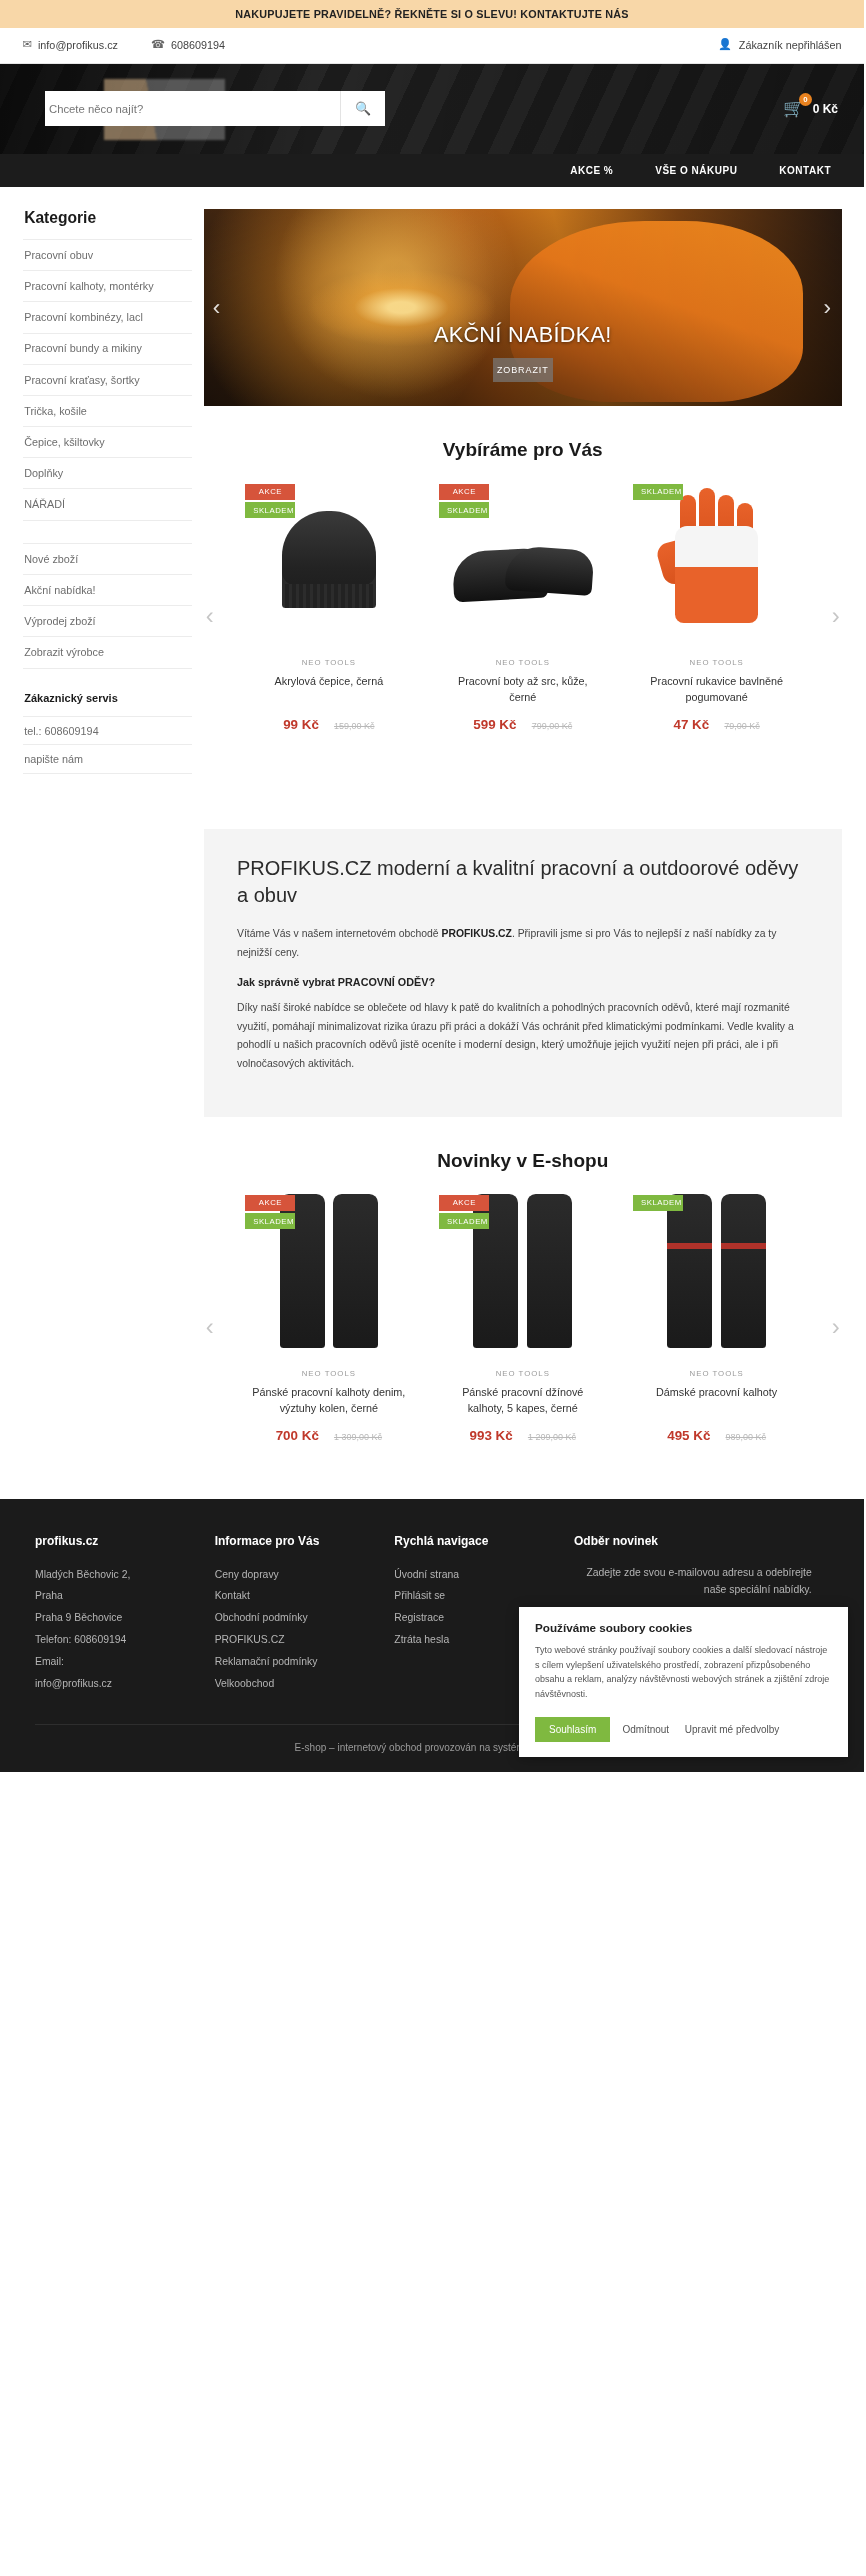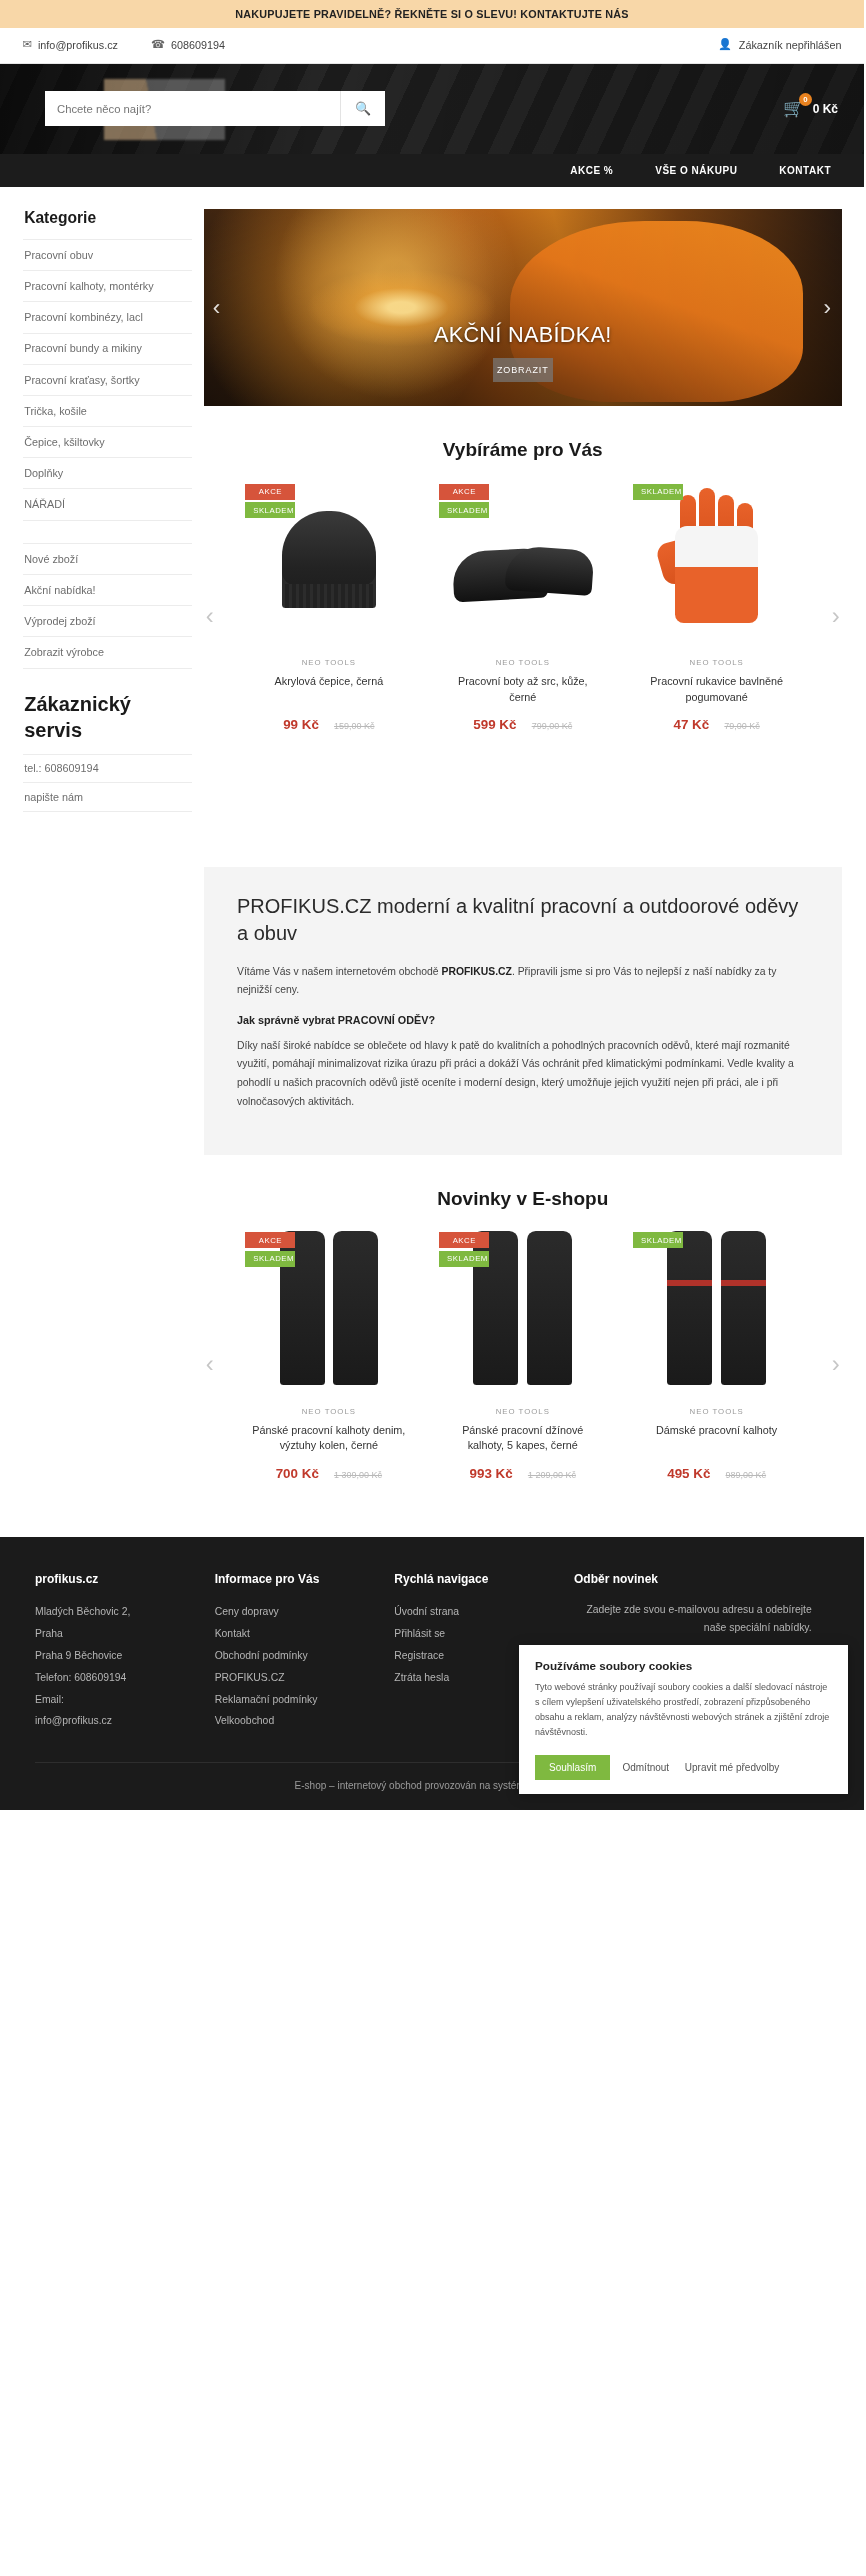--- a/index.html
+++ b/index.html
@@ -87,21 +87,21 @@
     position: relative;
     margin-left: 45px;
     display: flex;
     width: 340px;
     height: 35px;
   }
   .search-input {
     flex: 1;
     border: none;
     outline: none;
-    padding: 0 12px;
+    padding: 0 4px;
     font-size: 11.3px;
     color: #555;
     background: #fff;
   }
   .search-btn {
     width: 45px;
     background: #fff;
     border: none;
     border-left: 0.9px solid #e3e3e3;
     cursor: pointer;
@@ -157,21 +157,21 @@
   .side-list li { border-bottom: 0.9px solid #ececec; }
   .side-list li:first-child { border-top: 0.9px solid #ececec; }
   .side-list a {
     display: block;
     padding: 7.8px 3.5px 7.8px 1.7px;
     color: #6d6d6d;
     text-decoration: none;
     font-size: 10.8px;
     line-height: 1.35;
   }
-  .side-h2 { font-size: 20px; font-weight: bold; color: #1a1a1a; margin: 1.7px 0 10.4px 1.7px; line-height: 1.3; width:130px;}
+  .side-h2 { font-size: 11px; font-weight: bold; color: #1a1a1a; margin: 1.7px 0 10.4px 1.7px; line-height: 1.3; width:130px;}
   .side-contact { width: 169px; font-size: 10.8px; color: #6d6d6d; }
   .side-contact div { border-bottom: 0.9px solid #ececec; padding: 7.8px 1.7px; }
   .side-contact div:first-child { border-top: 0.9px solid #ececec; }
   .side-contact a { color: #6d6d6d; text-decoration: none; }
 
   
   .hero {
     position: relative;
     height: 197px;
     overflow: hidden;

